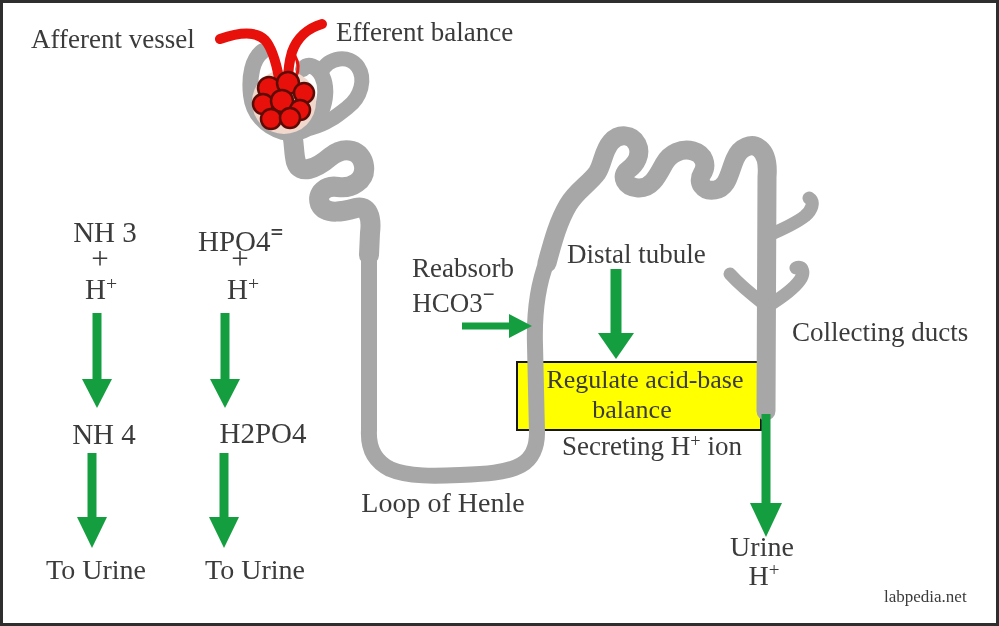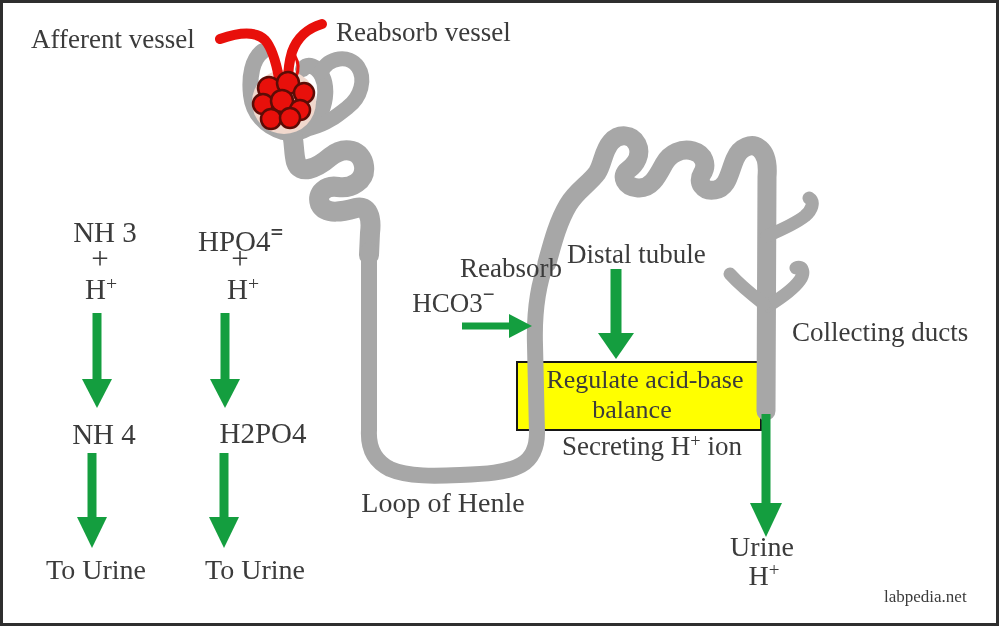--- a/index.html
+++ b/index.html
@@ -98,41 +98,41 @@
       <line class="arrow-line" stroke-width="11" x1="613" y1="266" x2="613" y2="333"></line>
       <polygon class="arrow-head" points="595,330 631,330 613,356"></polygon>
     </g>
     <g>
       <line class="arrow-line" stroke-width="9" x1="763" y1="411" x2="763" y2="503"></line>
       <polygon class="arrow-head" points="747,500 779,500 763,534"></polygon>
     </g>
   </svg>
 
   <div class="lbl fs27" style="left:28px;top:22px;">Afferent vessel</div>
-  <div class="lbl fs27" style="left:333px;top:15px;">Reabsorb vessel</div>
+  <div class="lbl fs27" style="left:333px;top:15px;">Efferent balance</div>
 
   <div class="lbl fs29 c" style="left:102px;top:214px;">NH 3</div>
   <div class="lbl fs31 c" style="left:97px;top:240px;">+</div>
   <div class="lbl fs29 c" style="left:98px;top:270px;">
     <span>H</span><span class="sup">+</span>
   </div>
   <div class="lbl fs29 c" style="left:101px;top:416px;">NH 4</div>
   <div class="lbl fs28 c" style="left:93px;top:552px;">To Urine</div>
 
   <div class="lbl fs29" style="left:195px;top:218px;">
     <span>HPO4</span><span class="bsup">=</span>
   </div>
   <div class="lbl fs31 c" style="left:237px;top:240px;">+</div>
   <div class="lbl fs29 c" style="left:240px;top:270px;">
     <span>H</span><span class="sup">+</span>
   </div>
   <div class="lbl fs29 c" style="left:244px;top:415px;margin-left:16px;">H2PO4</div>
   <div class="lbl fs28 c" style="left:252px;top:552px;">To Urine</div>
 
-  <div class="lbl fs27 c" style="left:460px;top:251px;margin-left:48px;">Reabsorb</div>
+  <div class="lbl fs27 c" style="left:460px;top:251px;">Reabsorb</div>
   <div class="lbl fs27 c" style="left:450px;top:281px;">
     <span>HCO3</span><span class="bsup">−</span>
   </div>
 
   <div class="lbl fs27" style="left:564px;top:237px;">Distal tubule</div>
   <div class="lbl fs27" style="left:789px;top:315px;">Collecting ducts</div>
   <div class="lbl fs28 c" style="left:440px;top:485px;">Loop of Henle</div>
 
   <div class="lbl fs26 c" style="left:642px;top:363px;">Regulate acid-base</div>
   <div class="lbl fs26 c" style="left:629px;top:393px;">balance</div>

